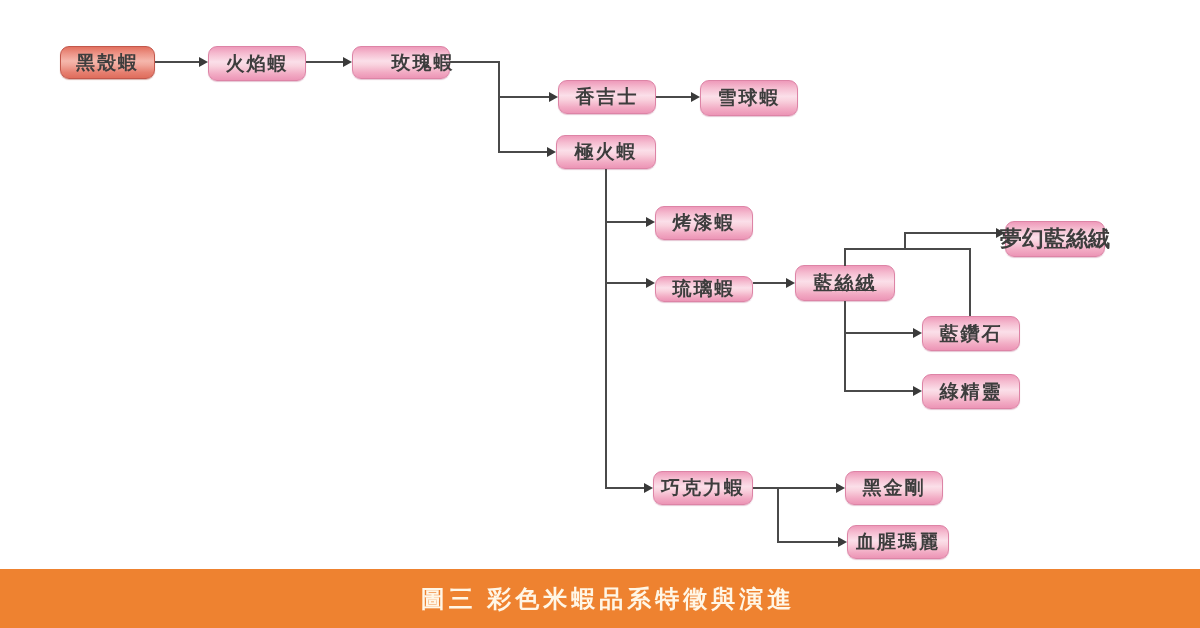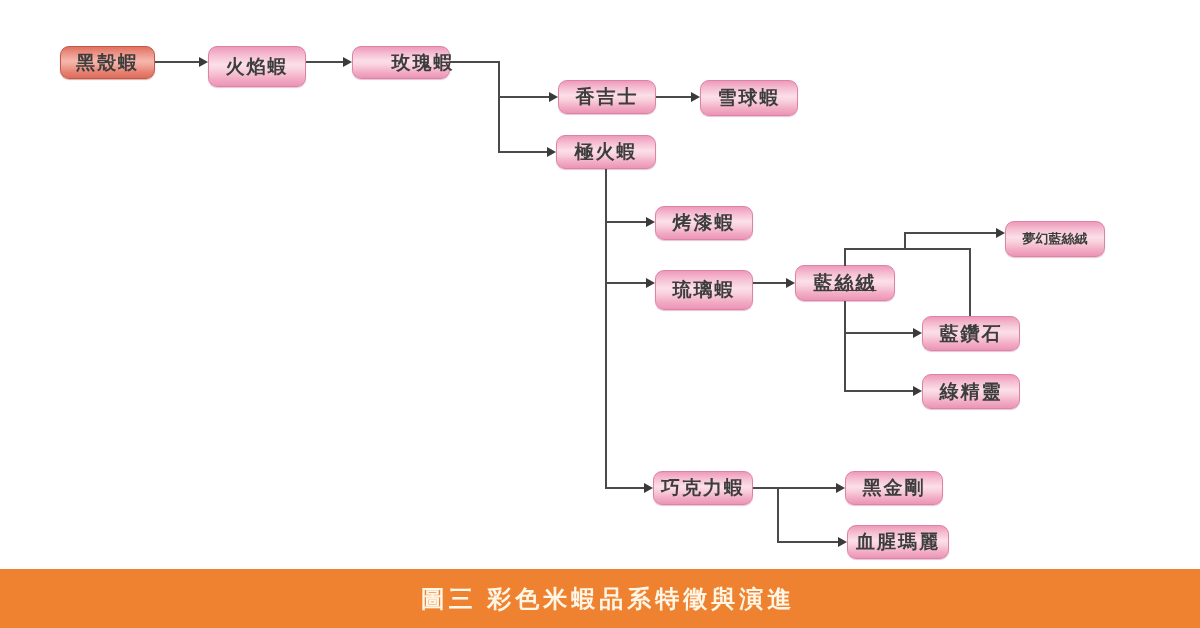--- a/index.html
+++ b/index.html
@@ -35,21 +35,21 @@
     white-space: nowrap;
   }
   .node.red {
     border-color: #c2584c;
     background: linear-gradient(180deg,
       #e2705f 0%, #ec9285 20%, #f5b7ac 45%, #f1a89c 58%,
       #e67f70 82%, #df6d5c 100%);
     box-shadow: 0 1px 1px rgba(160,60,45,0.4);
   }
   .node.tight {
-    font-size: 13px;
+    font-size: 22px;
     letter-spacing: 0px;
   }
   
   .hline, .vline {
     position: absolute;
     background: #4a4a4a;
   }
   .hline { height: 2px; }
   .vline { width: 2px; }
   .arr {
@@ -79,28 +79,28 @@
     letter-spacing: 4px;
     margin-left: 16px;
   }
 </style>
 </head>
 <body>
 
 <div class="canvas">
 
   <div class="node red" style="left:60px; top:46px; width:95px; height:33px;">黑殼蝦</div>
-  <div class="node" style="left:208px; top:46px; width:98px; height:41px;">火焰蝦</div>
+  <div class="node" style="left:208px; top:46px; width:98px; height:35px;">火焰蝦</div>
   <div class="node" style="left:352px; top:46px; width:98px; height:33px;padding-left:44px;">玫瑰蝦</div>
 
   <div class="node" style="left:558px; top:80px; width:98px; height:34px;">香吉士</div>
   <div class="node" style="left:700px; top:80px; width:98px; height:36px;">雪球蝦</div>
   <div class="node" style="left:556px; top:135px; width:100px; height:34px;">極火蝦</div>
   <div class="node" style="left:655px; top:206px; width:98px; height:34px;">烤漆蝦</div>
-  <div class="node" style="left:655px; top:270px; width:98px; height:40px;">琉璃蝦</div>
+  <div class="node" style="left:655px; top:276px; width:98px; height:26px;">琉璃蝦</div>
   <div class="node" style="left:795px; top:265px; width:100px; height:36px;text-decoration:underline;">藍絲絨</div>
   <div class="node tight" style="left:1005px; top:221px; width:100px; height:36px;">夢幻藍絲絨</div>
   <div class="node" style="left:922px; top:316px; width:98px; height:35px;">藍鑽石</div>
   <div class="node" style="left:922px; top:374px; width:98px; height:35px;">綠精靈</div>
   <div class="node" style="left:653px; top:471px; width:100px; height:34px;">巧克力蝦</div>
   <div class="node" style="left:845px; top:471px; width:98px; height:34px;">黑金剛</div>
   <div class="node" style="left:847px; top:525px; width:102px; height:34px;">血腥瑪麗</div>
 
   <div class="hline" style="left:155px; top:61px; width:45px;"></div>
   <div class="arr" style="left:199px; top:57px;"></div>

